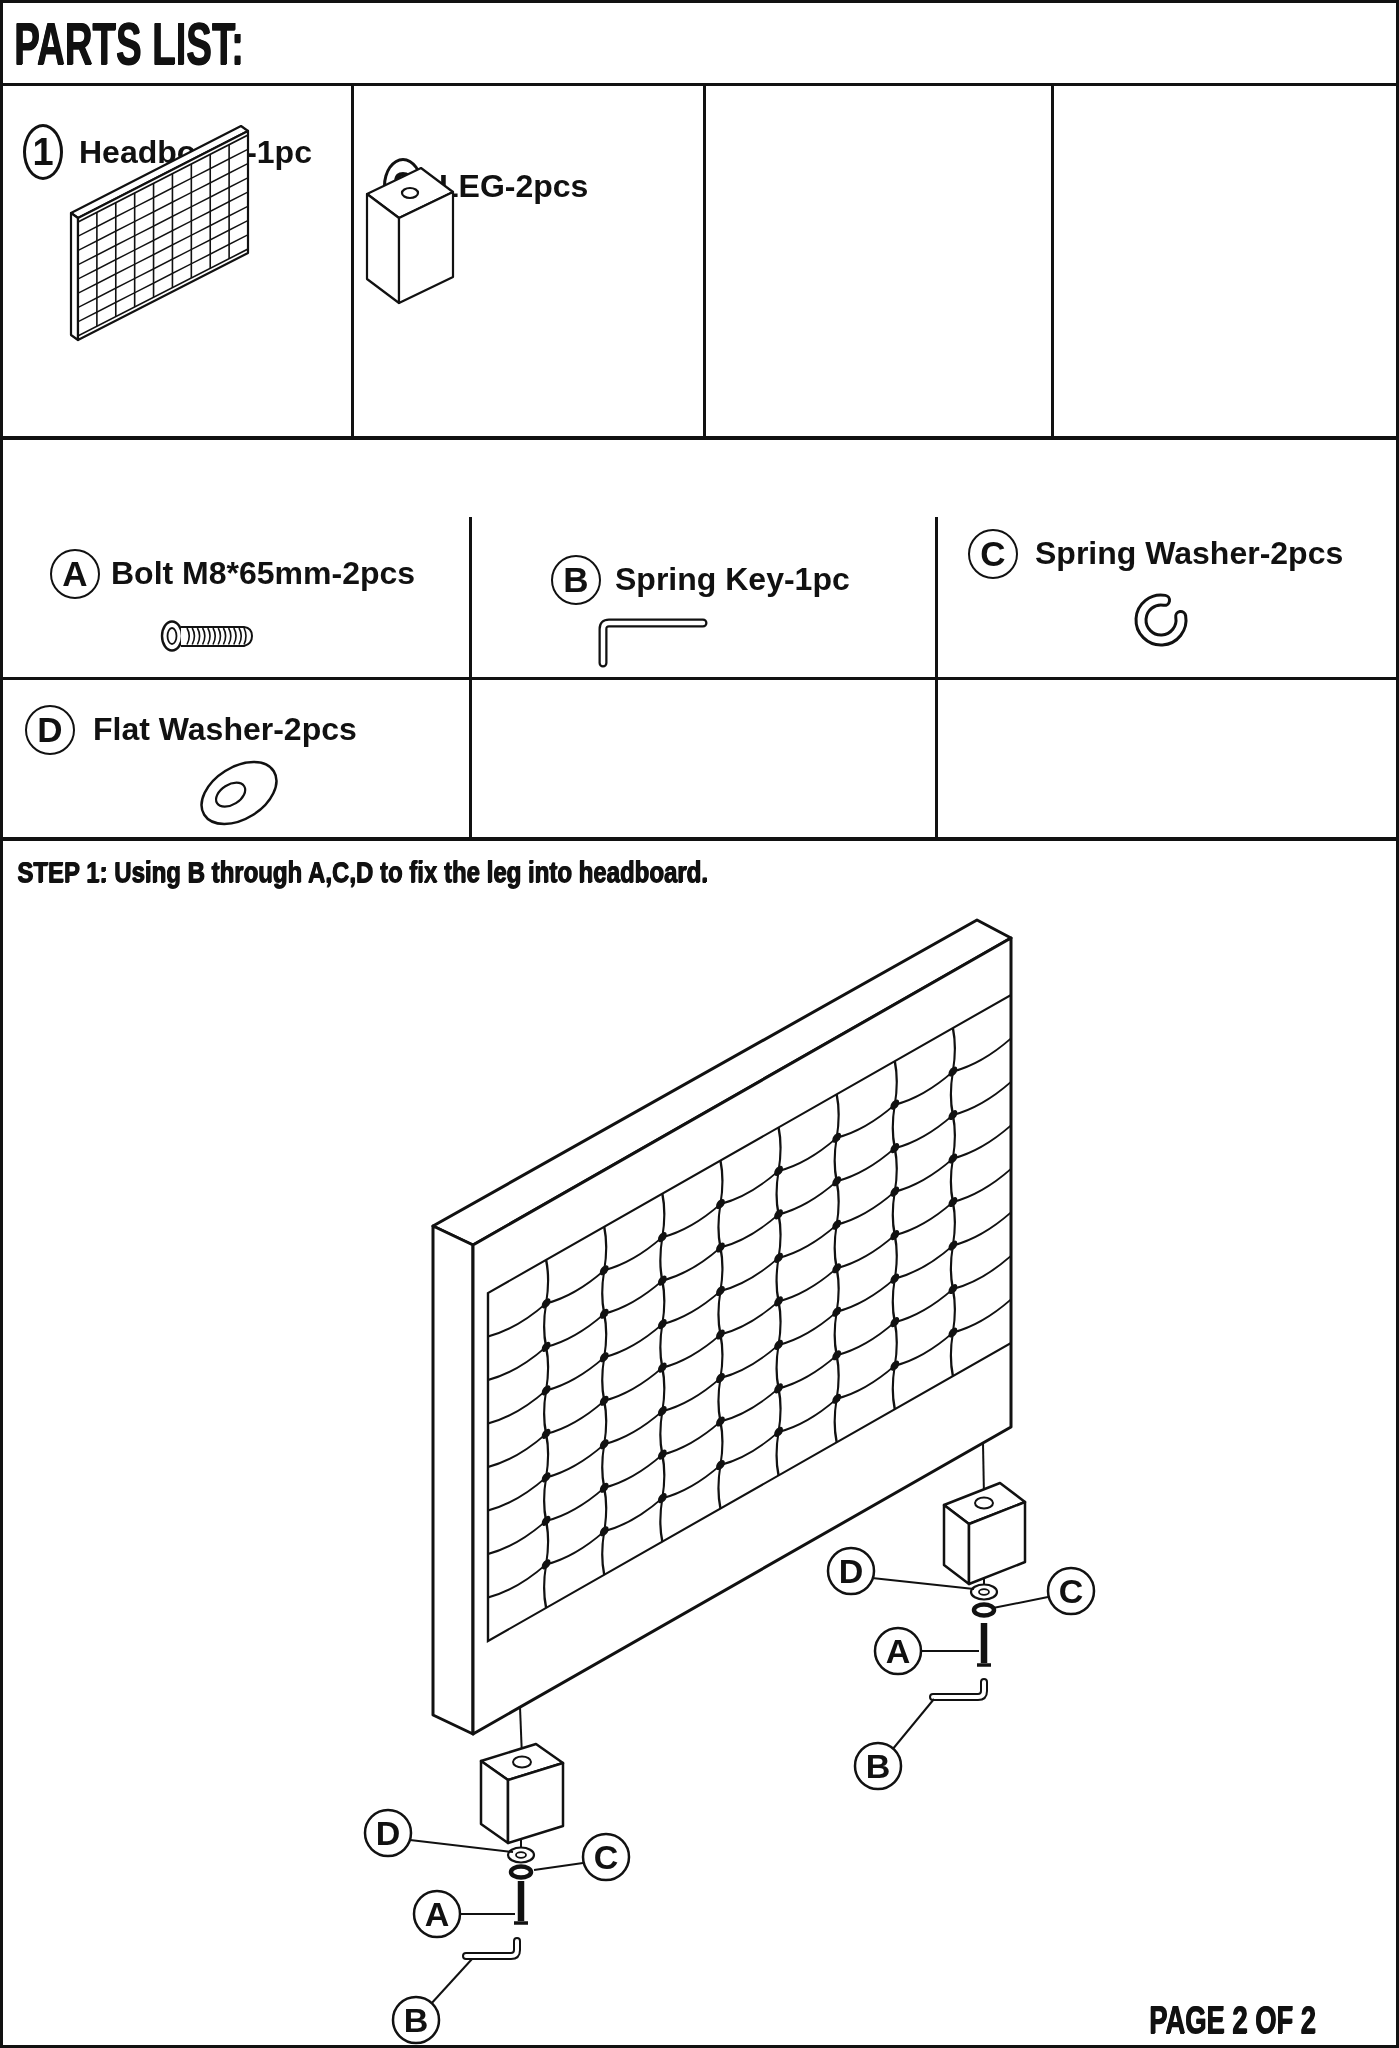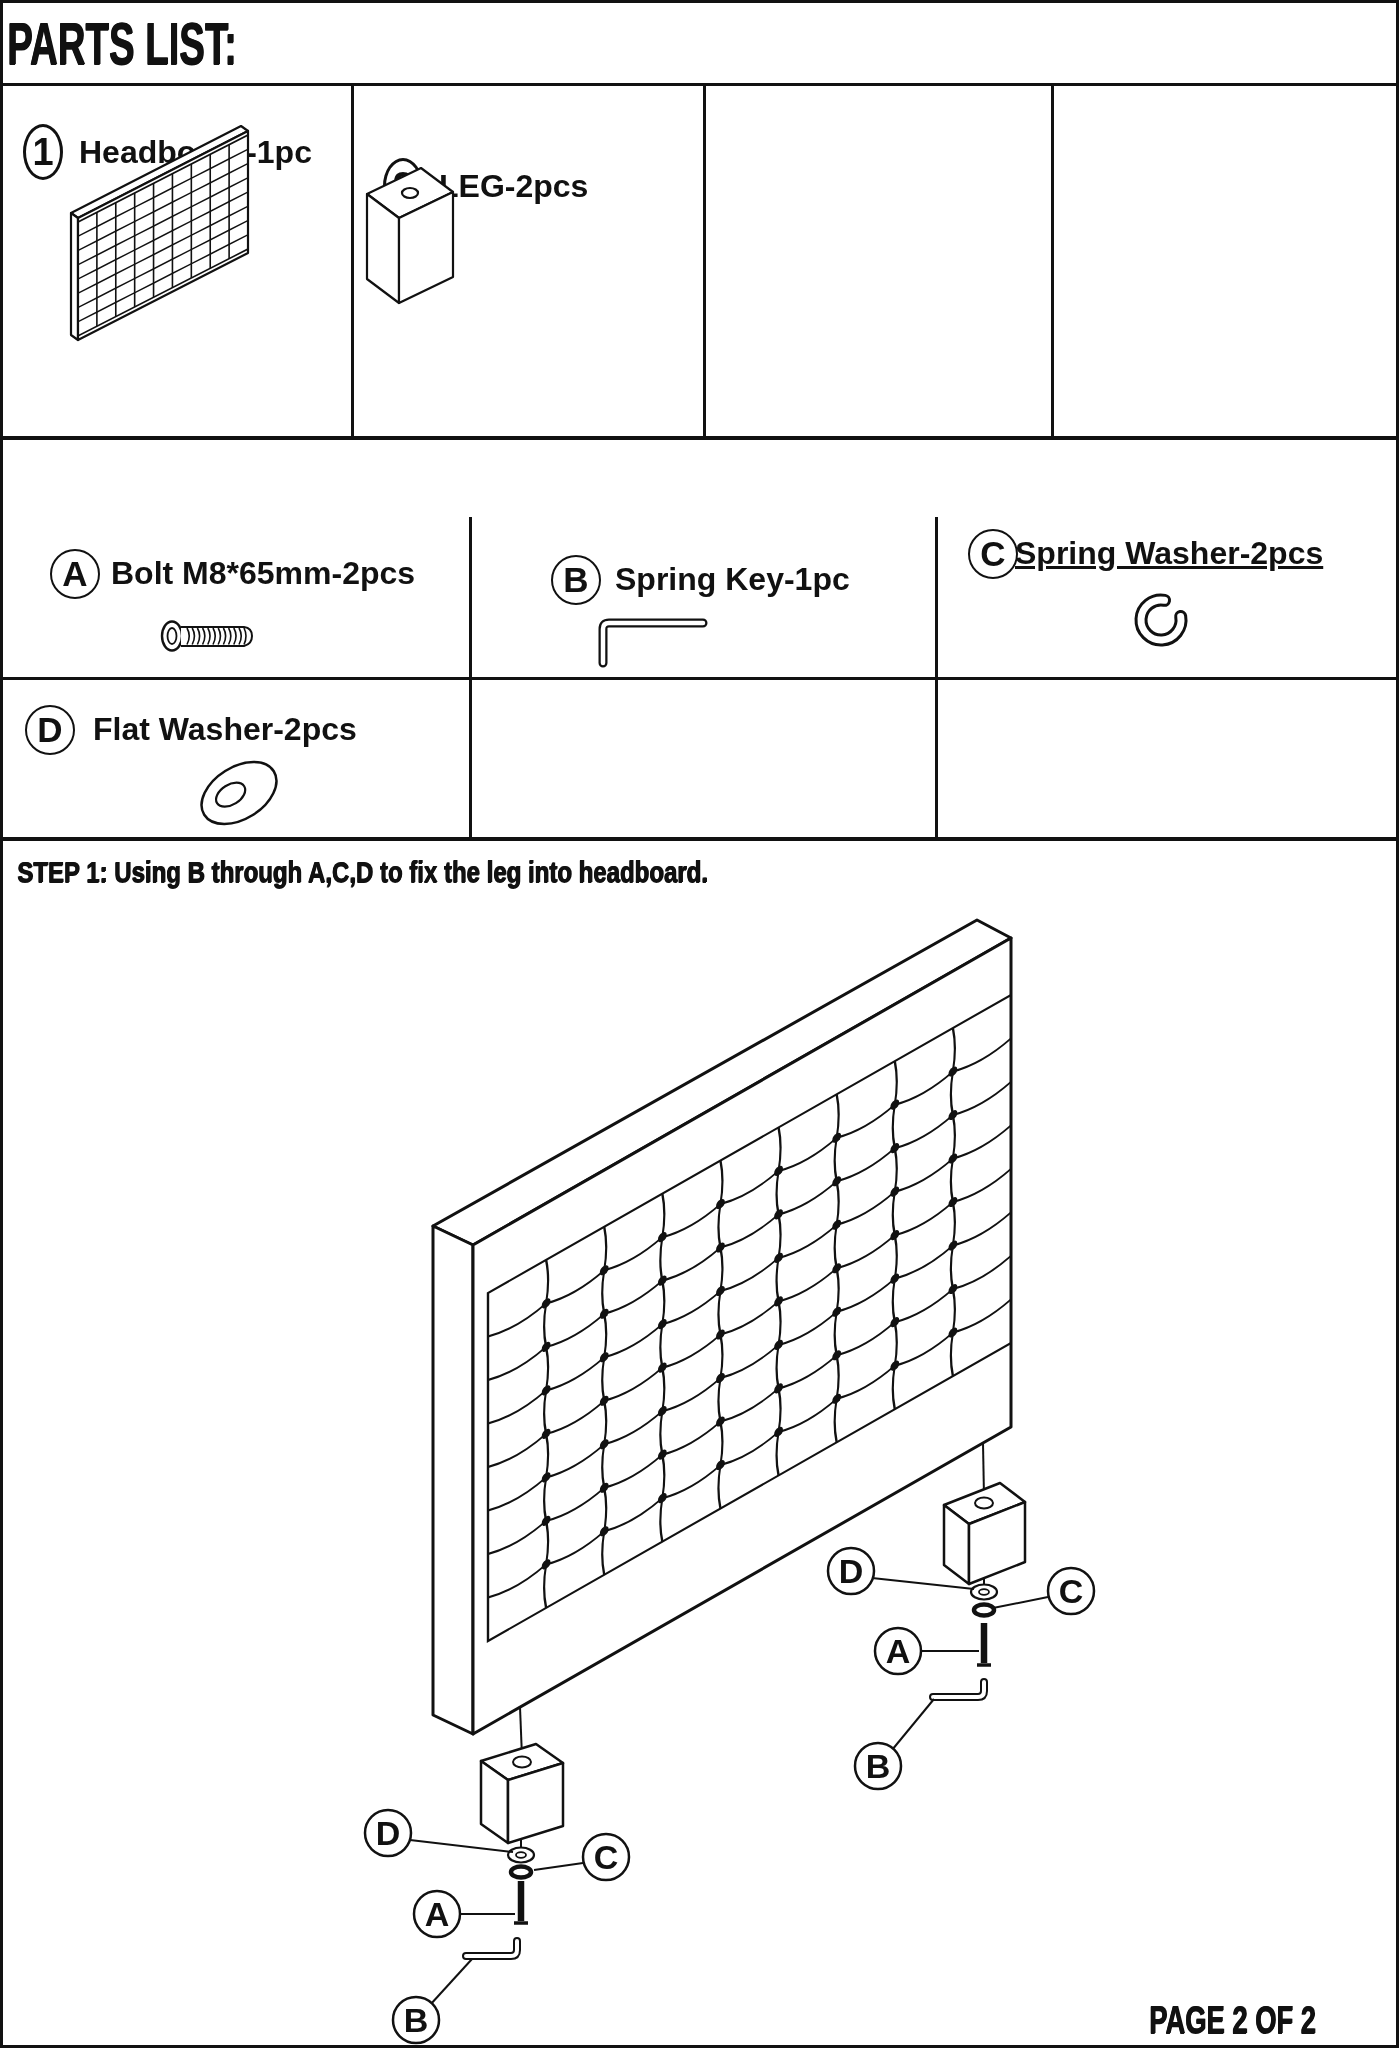--- a/index.html
+++ b/index.html
@@ -5,21 +5,21 @@
   html,body{margin:0;padding:0;background:#e8e8e8;}
   #page{
     position:relative;width:1399px;height:2048px;background:#fff;
     font-family:"Liberation Sans",sans-serif;color:#111;overflow:hidden;
     border:3px solid #111;box-sizing:border-box;margin:0 auto;
   }
   .abs{position:absolute;}
   .row{position:absolute;left:0;right:0;}
   .heavy{font-weight:bold;text-shadow:1.1px 0 0 #111, 0 .6px 0 #111;}
   .squeeze{display:inline-block;transform-origin:0 50%;white-space:nowrap;}
-  .section-title{display:flex;align-items:center;padding-left:4px;font-size:60px;}
+  .section-title{display:flex;align-items:center;padding-left:11px;font-size:60px;}
   .cell{position:absolute;top:0;bottom:0;}
   .bR{border-right:3px solid #111;}
   .num-circle{
     width:40px;height:56px;border:3px solid #111;border-radius:50%;
     display:flex;align-items:center;justify-content:center;
     font-size:38px;font-weight:bold;box-sizing:border-box;
   }
   .ltr-circle{
     width:50px;height:50px;border:2.5px solid #111;border-radius:50%;
     display:flex;align-items:center;justify-content:center;
@@ -128,21 +128,21 @@
       <span class="abs item-label" style="left:146px;top:44px;">Spring Key-1pc</span>
       <svg class="abs" style="left:0;top:0;" width="466" height="160" viewBox="0 0 466 160">
         <path d="M134,146 L134,112 Q134,106 140,106 L234,106" stroke="#111" stroke-width="9" fill="none" stroke-linecap="round" stroke-linejoin="round"></path>
         <path d="M134,146 L134,112 Q134,106 140,106 L234,106" stroke="#fff" stroke-width="4.5" fill="none" stroke-linecap="round" stroke-linejoin="round"></path>
       </svg>
     </div>
     <div class="cell" style="left:932px;right:0;">
       <div class="abs ltr-circle" style="left:33px;top:12px;">
         <span>C</span>
       </div>
-      <span class="abs item-label" style="left:80px;top:18px;text-decoration:underline;">Spring Washer-2pcs</span>
+      <span class="abs item-label" style="left:100px;top:18px;">Spring Washer-2pcs</span>
       <svg class="abs" style="left:0;top:0;" width="467" height="160" viewBox="0 0 467 160">
         <path d="M229.5,83.3 A20,20 0 1 0 245.7,99.5" stroke="#111" stroke-width="13" fill="none" stroke-linecap="round"></path>
         <path d="M229.5,83.3 A20,20 0 1 0 245.7,99.5" stroke="#fff" stroke-width="7" fill="none" stroke-linecap="round"></path>
       </svg>
     </div>
   </div>
 
   <div class="row" style="top:677px;height:157px;border-bottom:4px solid #111;">
     <div class="cell bR" style="left:0;width:466px;">
       <div class="abs ltr-circle" style="left:22px;top:25px;">

